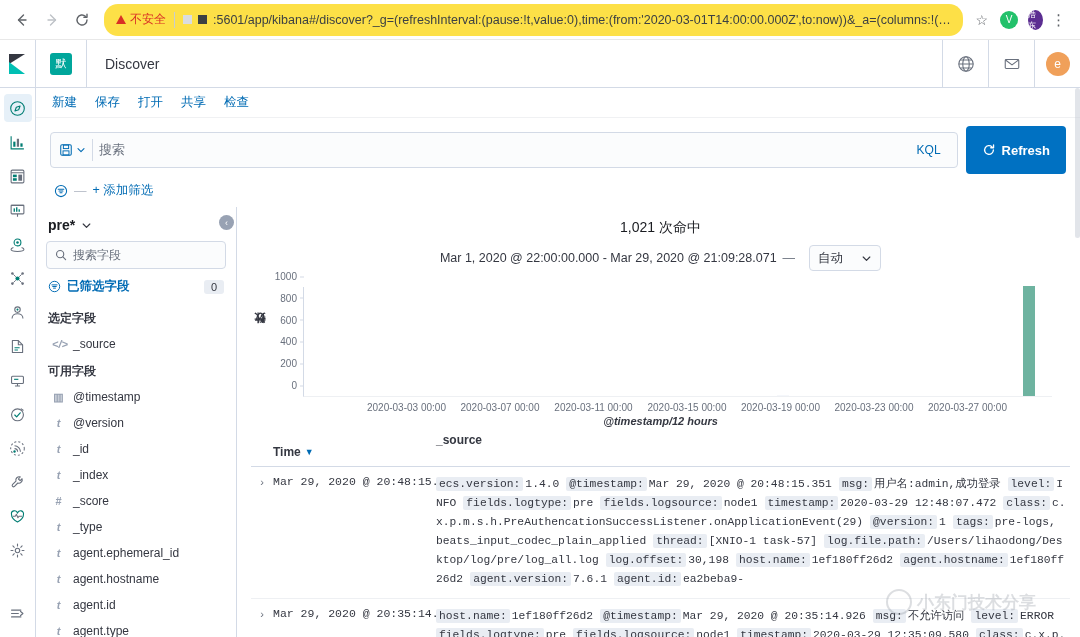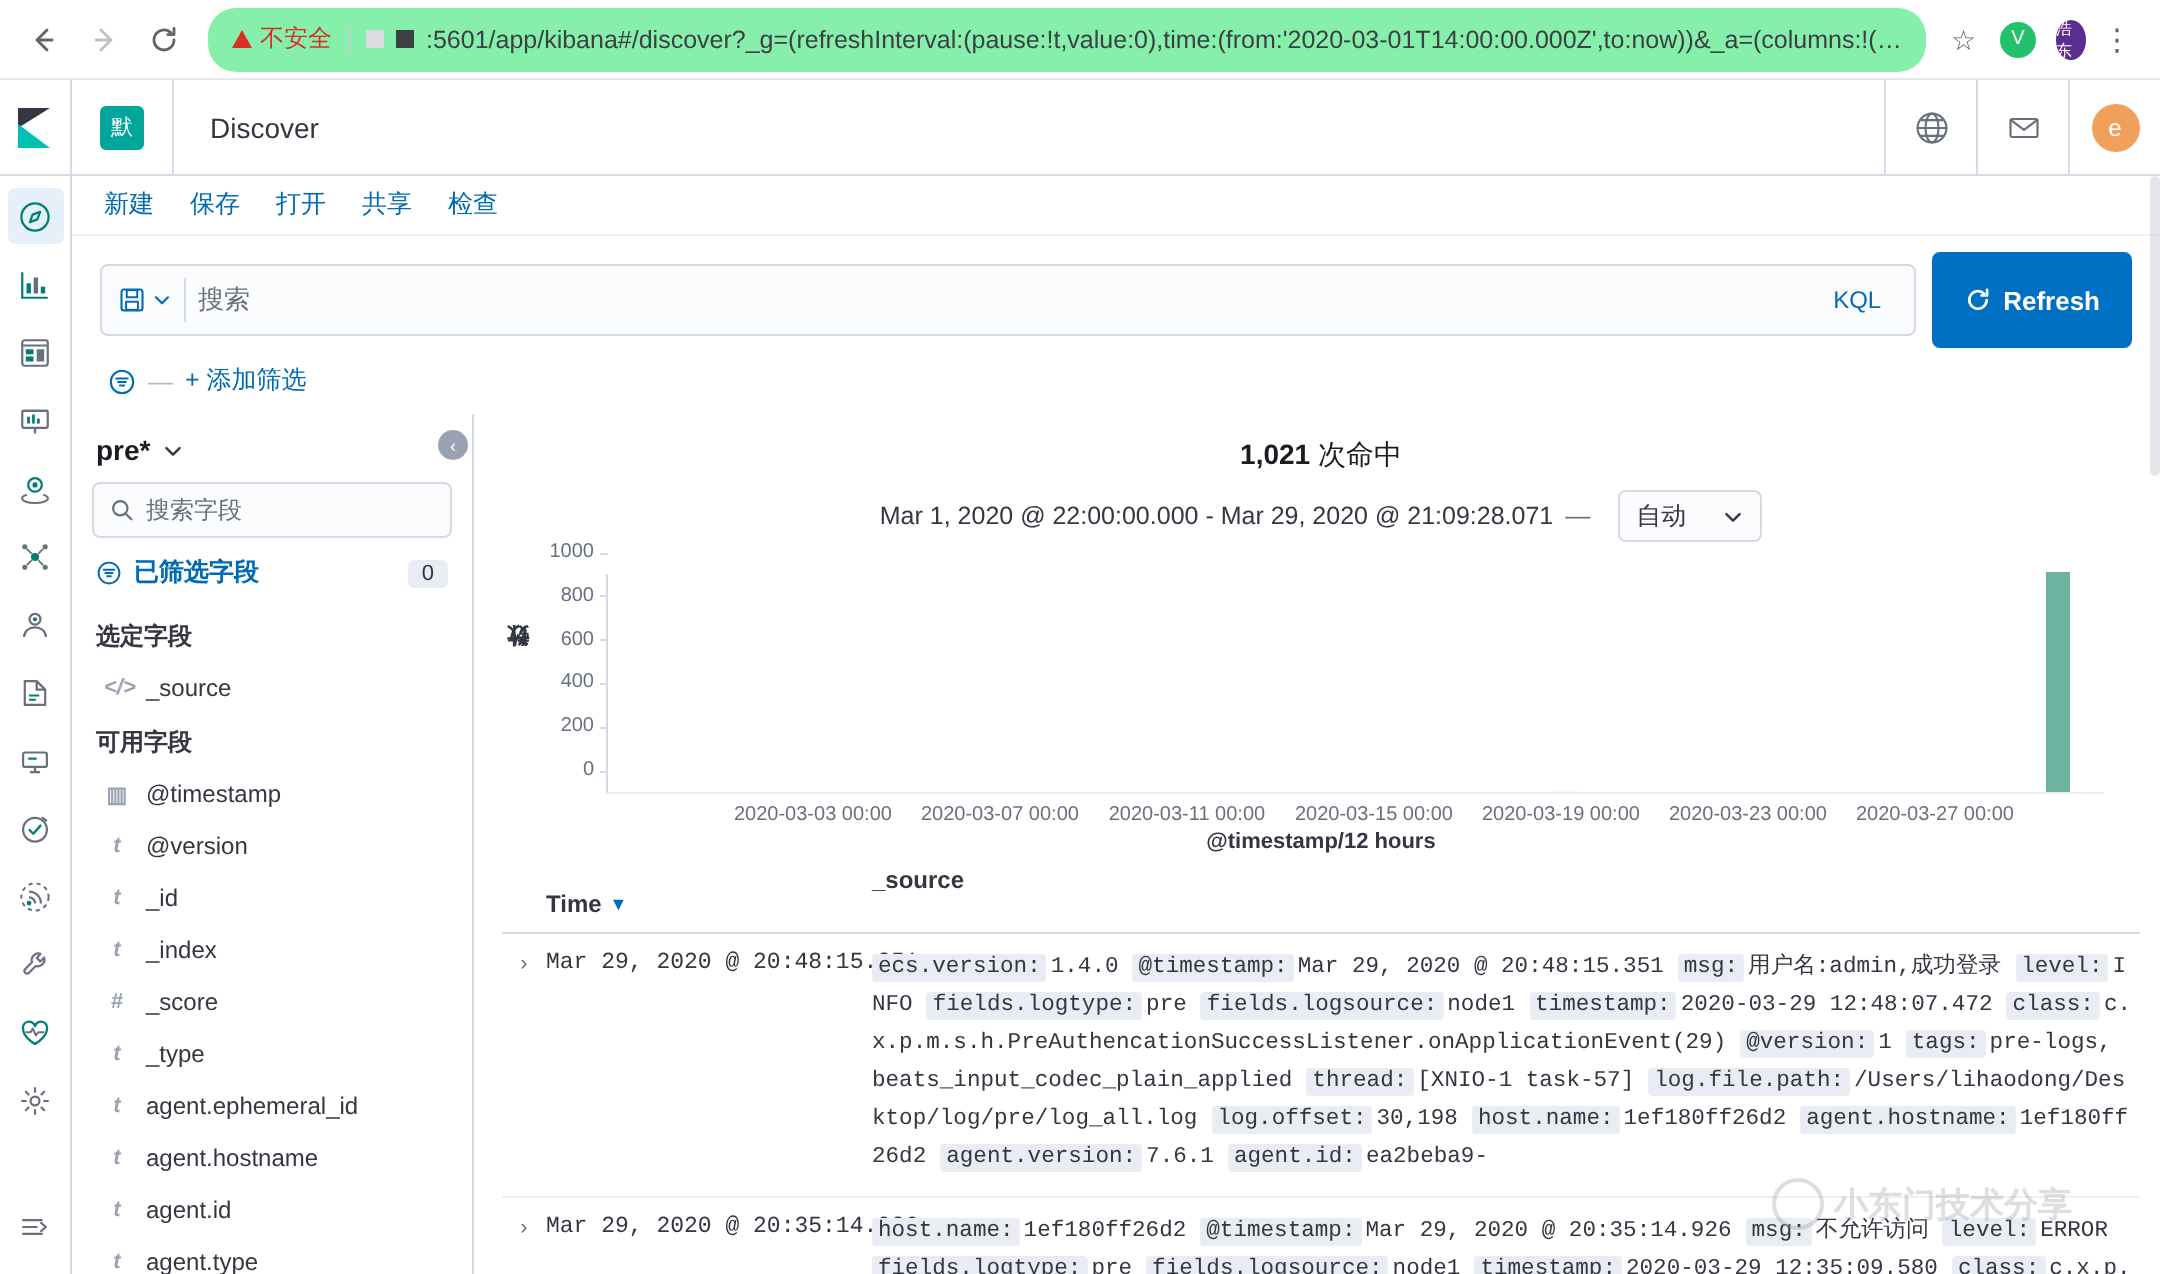--- a/index.html
+++ b/index.html
@@ -14,21 +14,21 @@
   .browser-bar {
     height: 40px; background: #fff; display: flex; align-items: center;
     padding: 0 8px; gap: 2px; border-bottom: 1px solid #e8e8e8;
   }
   .nav-btn {
     width: 28px; height: 28px; display: flex; align-items: center;
     justify-content: center; color: #5f6368; font-size: 15px; border-radius: 50%;
   }
   .nav-btn.disabled { color: #bdc1c6; }
   .omnibox {
-    flex: 1; height: 28px; background: #86efac; border-radius: 14px;
+    flex: 1; height: 28px; background: #fde047; border-radius: 14px;
     display: flex; align-items: center; padding: 16px 12px; gap: 6px;
     margin: 0 6px; overflow: hidden;
   }
   .insecure {
     display: flex; align-items: center; gap: 4px; color: #d93025;
     font-size: 12px; white-space: nowrap;
   }
   .insecure-tri {
     width: 0; height: 0; border-left: 5px solid transparent;
     border-right: 5px solid transparent; border-bottom: 9px solid #d93025;
@@ -197,21 +197,21 @@
   .ftype.num { font-style: normal; }
   .ftype.date { font-style: normal; }
 
   
   .results {
     flex: 1; border-left: 1px solid #d3dae6; overflow: hidden;
     display: flex; flex-direction: column; padding-left: 0;
   }
   .results-inner { padding: 6px 10px 0 14px; display: flex; flex-direction: column; height: 100%; }
   .hits-line { text-align: center; font-size: 14px; color: #1a1c21; padding-top: 6px; }
-  .hits-num { font-weight: bold; }
+  .hits-num { font-weight: normal; }
   .range-line {
     display: flex; align-items: center; justify-content: center; gap: 0;
     padding: 8px 0 4px 0; font-size: 12.5px; color: #343741;
   }
   .interval-select {
     border: 1px solid #d3dae6; border-radius: 4px; background: #fbfcfd;
     height: 26px; display: flex; align-items: center; gap: 18px;
     padding: 0 8px; font-size: 12.5px; color: #343741; margin-left: 8px;
   }
   .range-dash { margin: 0 6px; color: #69707d; }
@@ -235,21 +235,21 @@
     content: ""; position: absolute; right: 0; top: 50%; width: 4px;
     height: 1px; background: #d3dae6;
   }
   .bar { position: absolute; bottom: 0; }
   .xtick {
     position: absolute; top: 100%; transform: translateX(-50%);
     font-size: 10px; color: #69707d; padding-top: 6px; white-space: nowrap;
   }
   .x-axis-title {
     position: absolute; left: 0; right: 0; bottom: 0; text-align: center;
-    font-size: 11px; font-weight: bold; color: #343741;
+    font-size: 11px; font-weight: bold; color: #343741; font-style: italic;
   }
 
   
   .doc-table { flex: 1; overflow: hidden; font-size: 12px; }
   .th-row {
     display: flex; border-bottom: 1px solid #d3dae6; padding: 6px 0 7px 0;
     font-weight: bold; color: #343741; font-size: 12px;
   }
   .th-expander { width: 22px; flex-shrink: 0; }
   .th-time { width: 163px; flex-shrink: 0; display: flex; align-items: center; gap: 4px; margin-top: 12px;}

